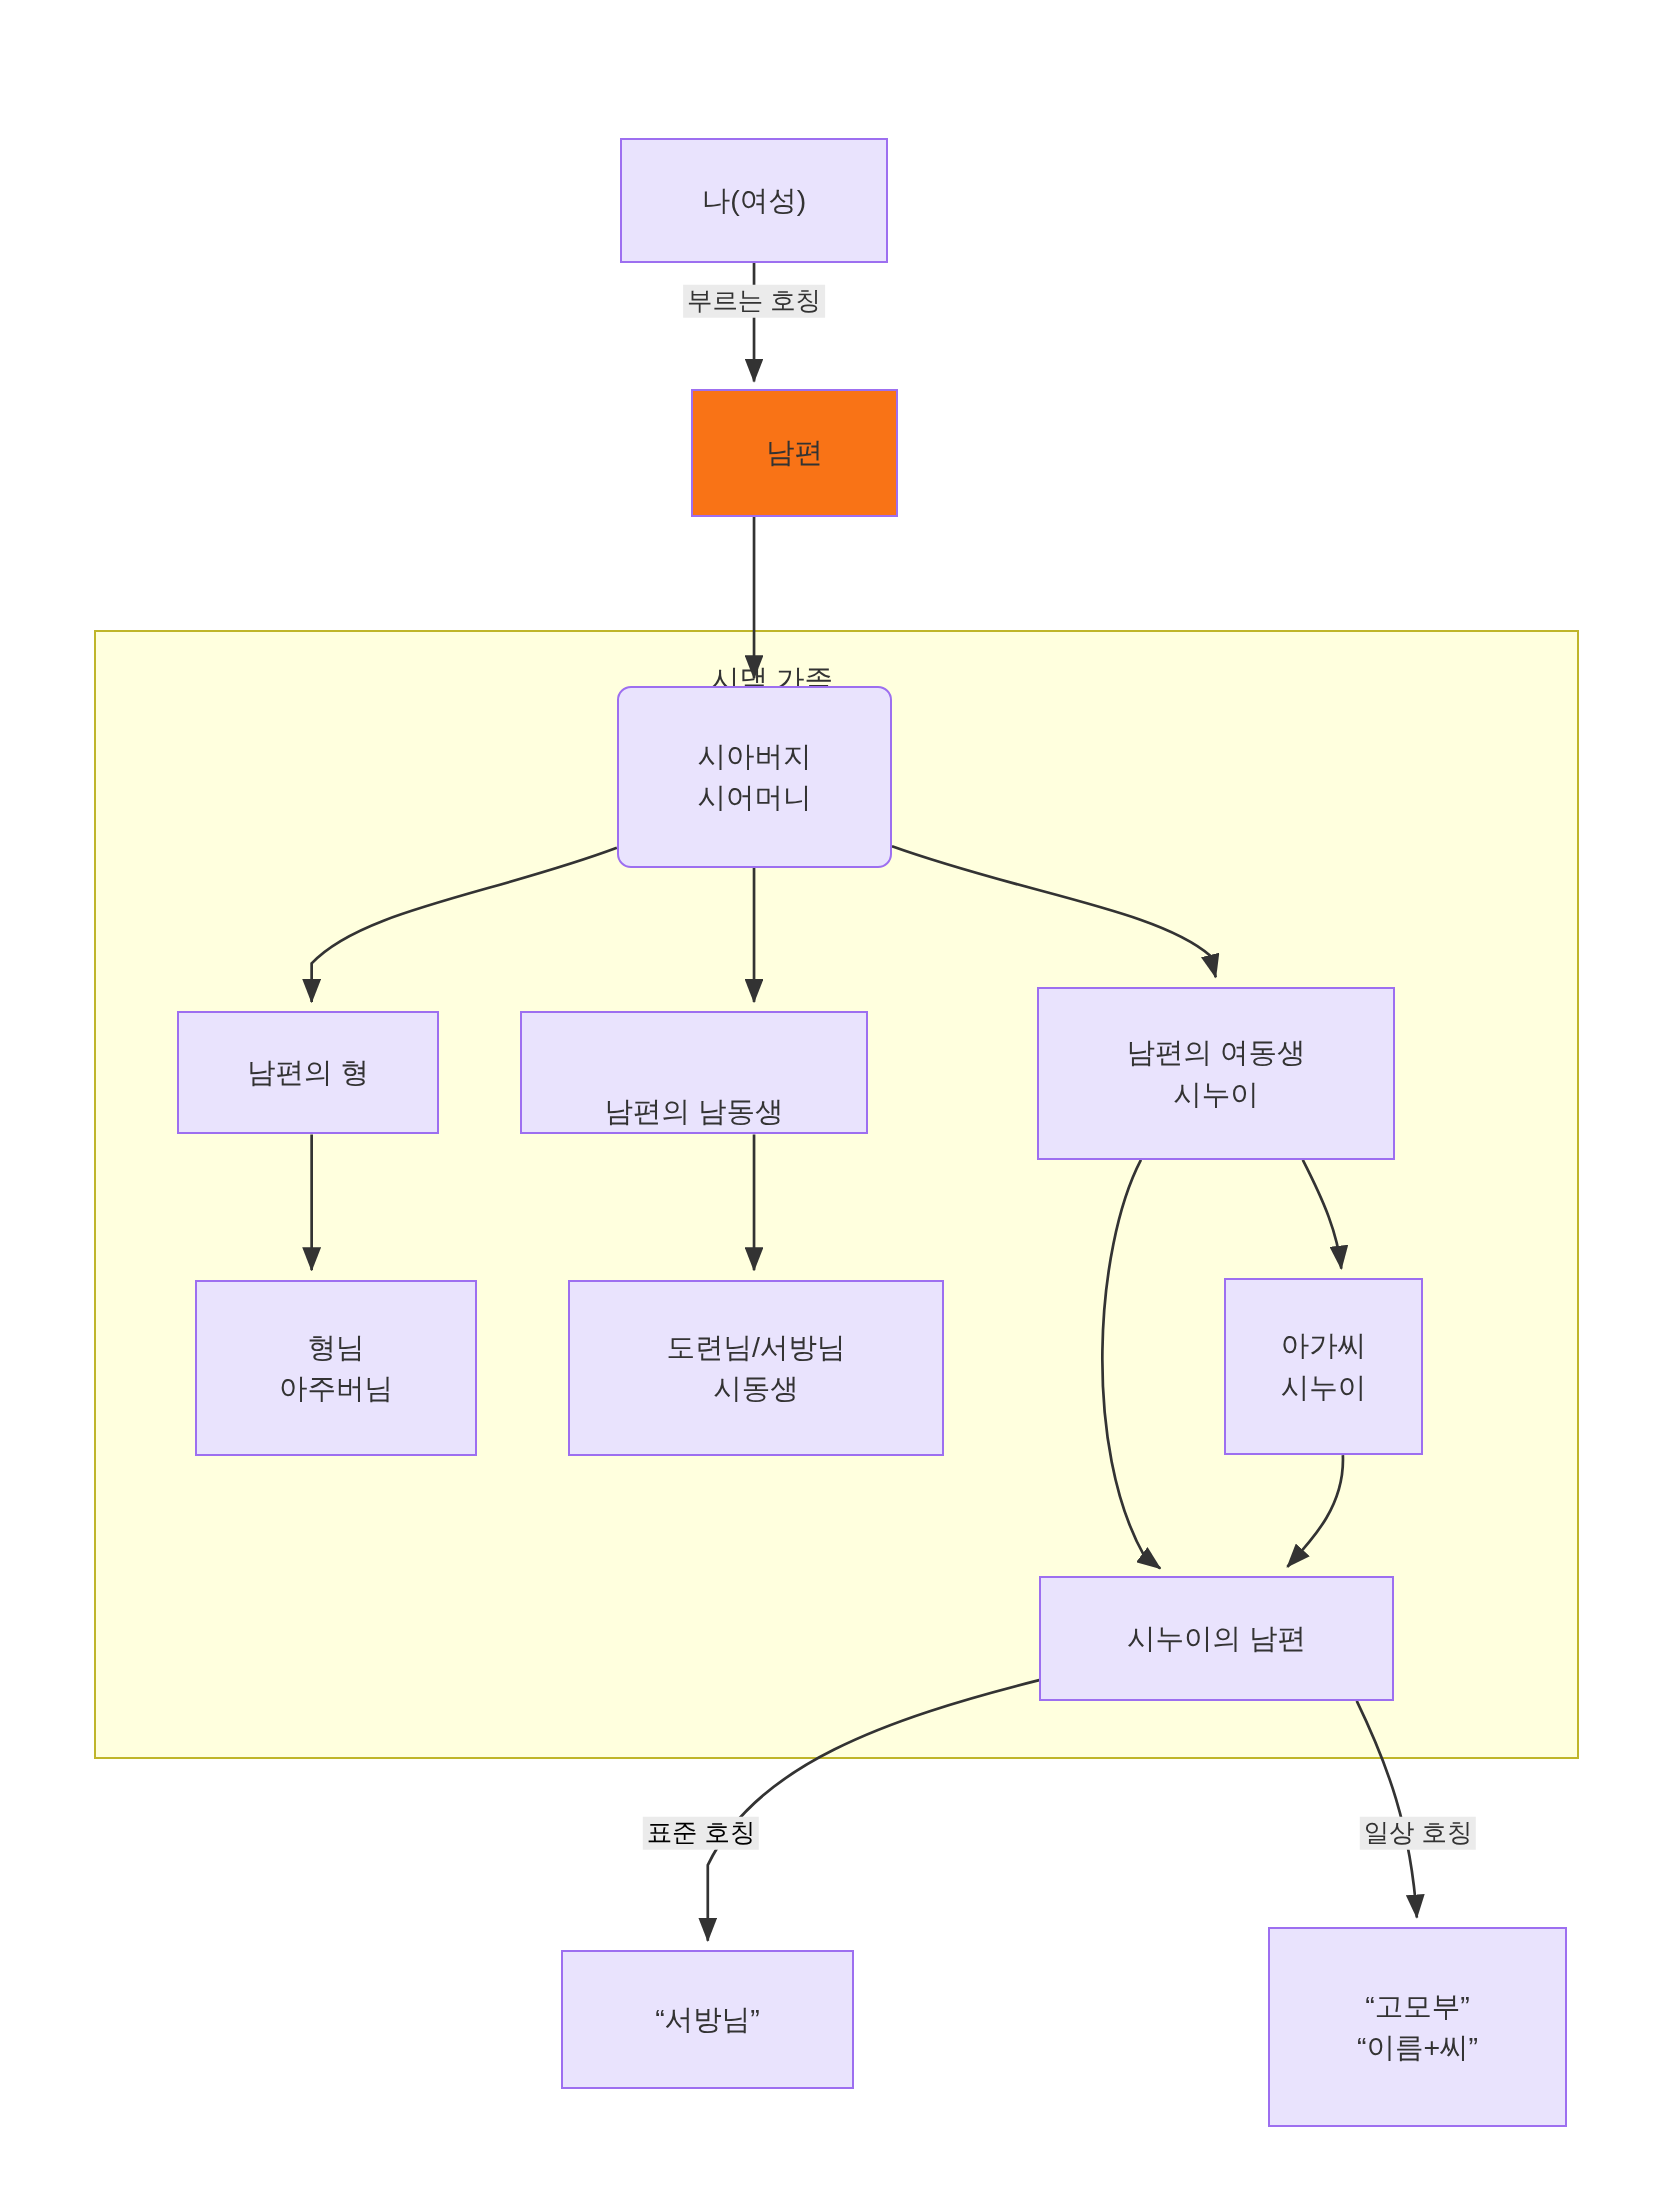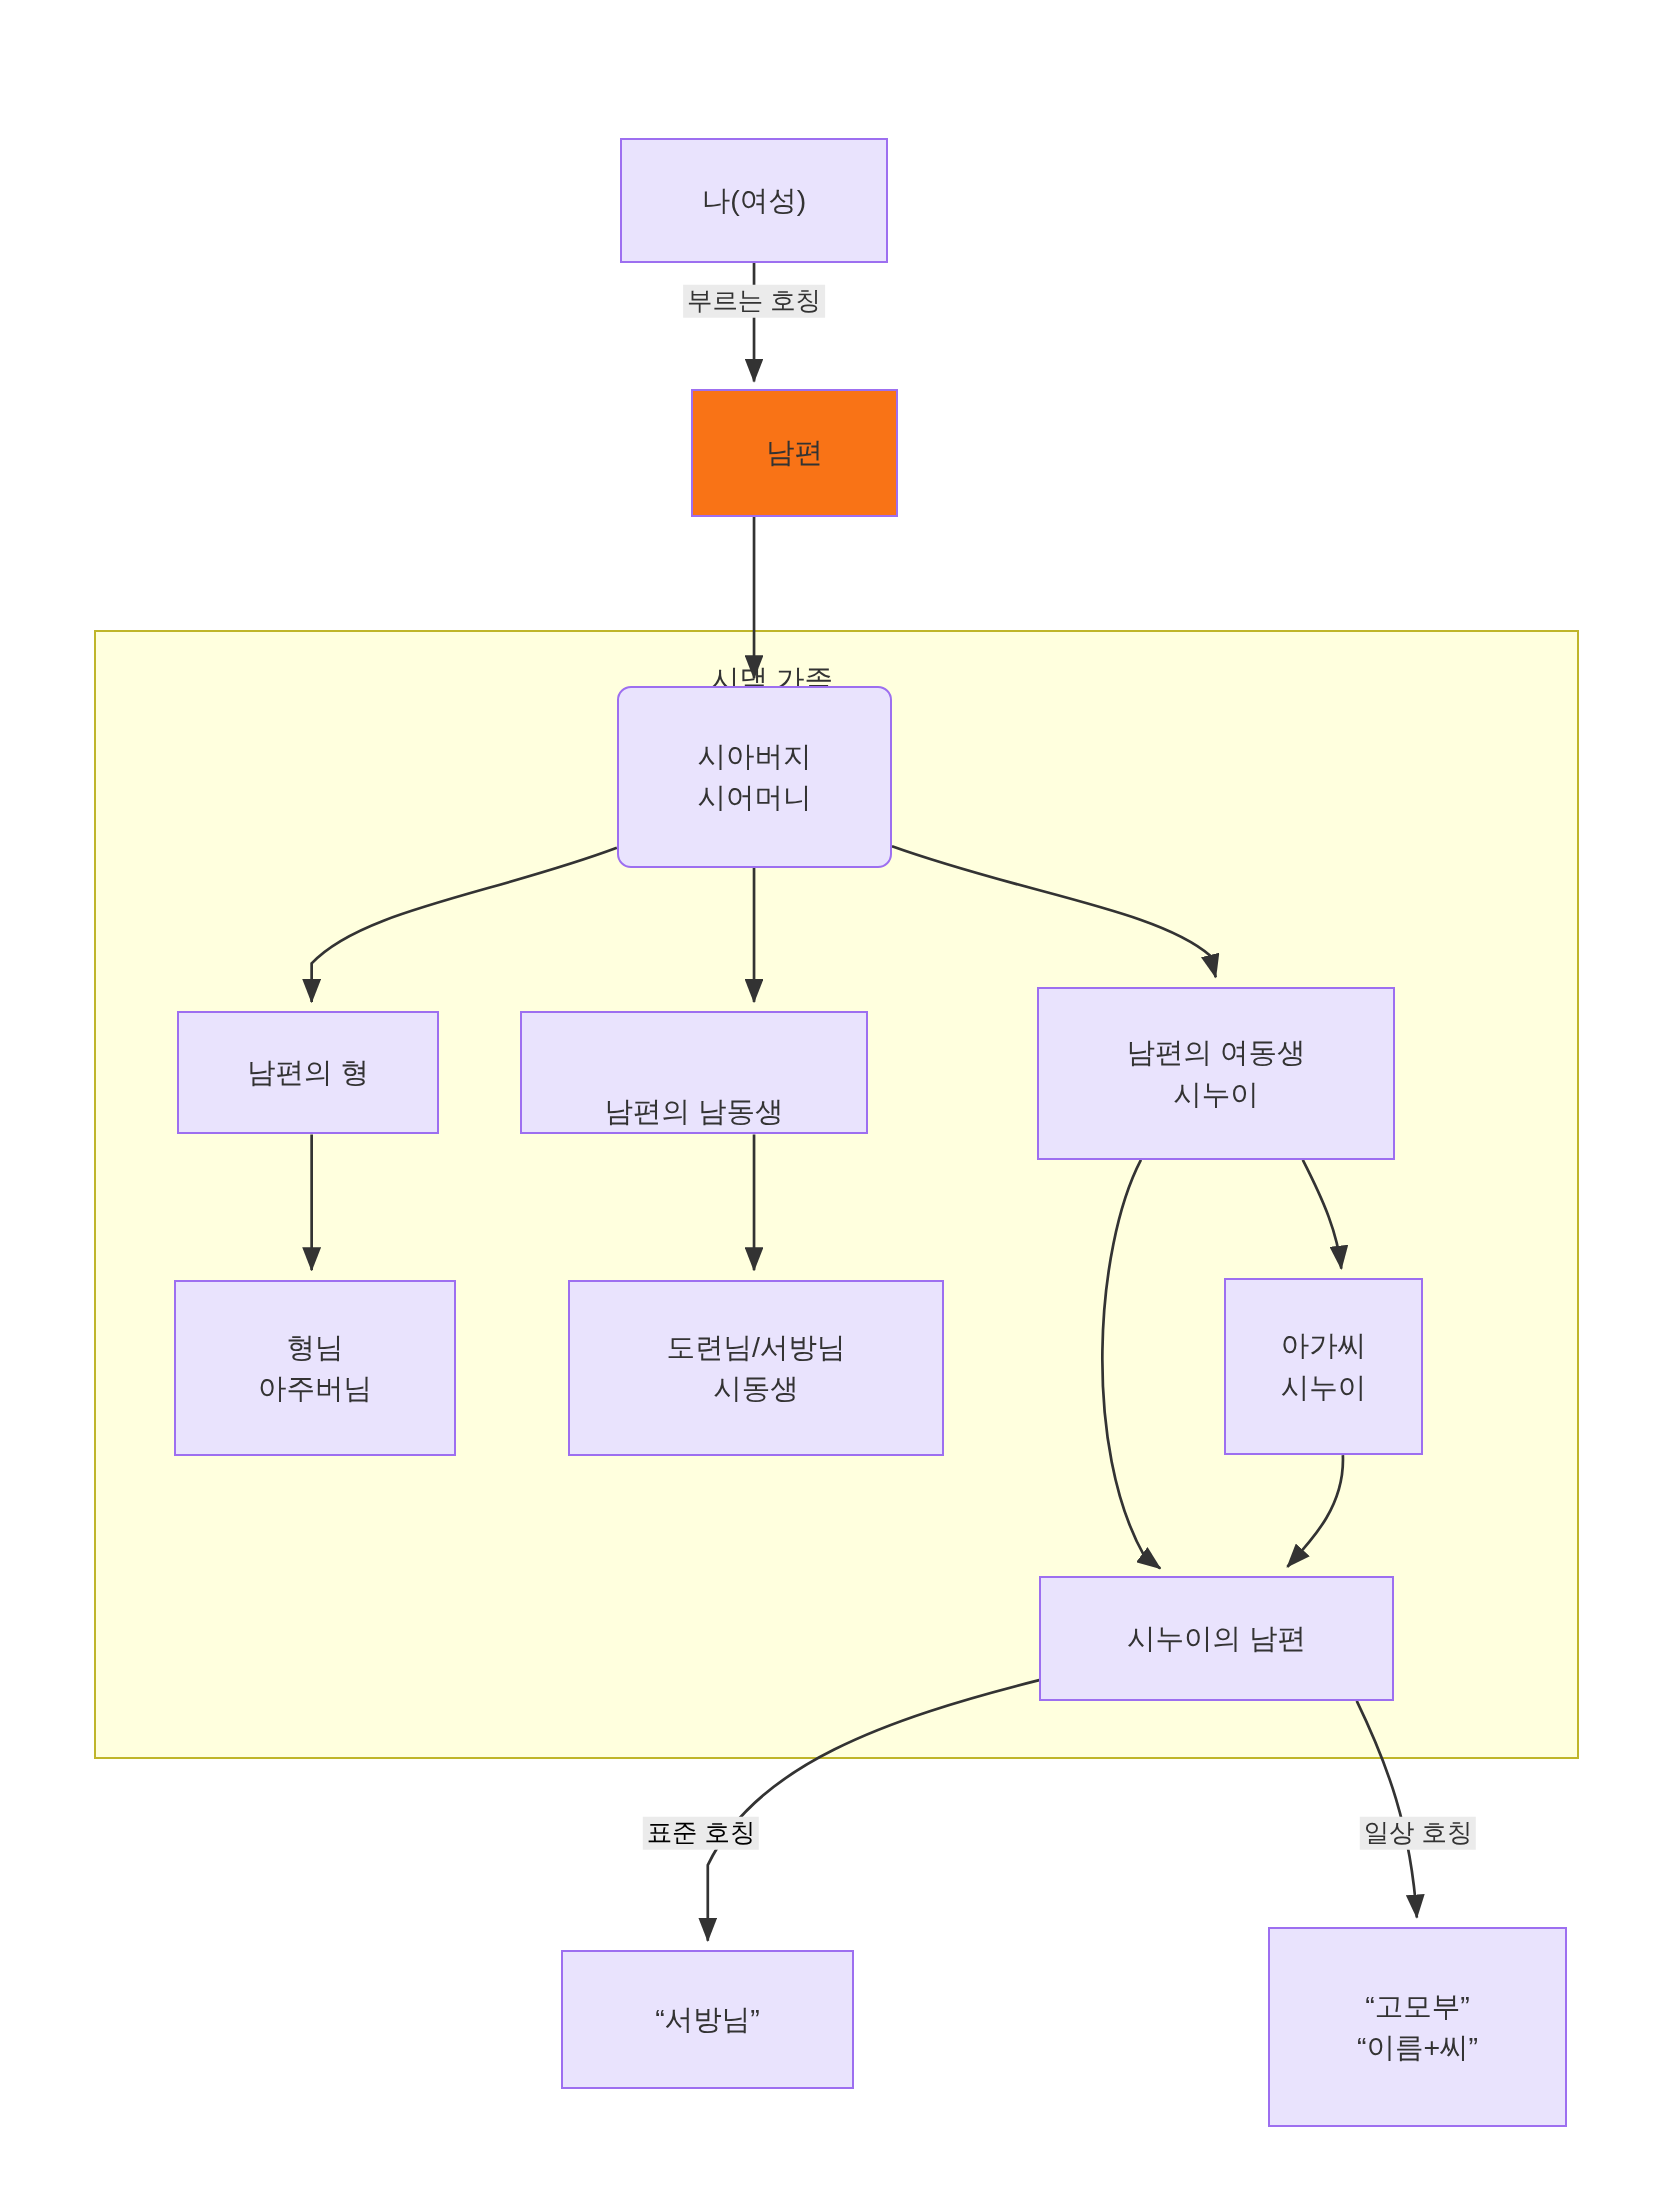--- a/index.html
+++ b/index.html
@@ -112,21 +112,21 @@
       <div class="node" style="left: 177px; top: 1011px; width: 262px; height: 123px; background: rgb(233, 227, 253); border-color: rgb(157, 111, 240); color: rgb(51, 51, 51);">
         <span class="line">남편의 형</span>
       </div>
       <div class="node" style="left: 520px; top: 1011px; width: 348px; height: 123px; background: rgb(233, 227, 253); border-color: rgb(157, 111, 240); color: rgb(51, 51, 51); justify-content: flex-end;">
         <span class="line">남편의 남동생</span>
       </div>
       <div class="node" style="left: 1037px; top: 987px; width: 358px; height: 173px; background: rgb(233, 227, 253); border-color: rgb(157, 111, 240); color: rgb(51, 51, 51);">
         <span class="line">남편의 여동생</span>
         <span class="line">시누이</span>
       </div>
-      <div class="node" style="left: 174px; top: 1280px; width: 282px; height: 176px; background: rgb(233, 227, 253); border-color: rgb(157, 111, 240); color: rgb(51, 51, 51);">
+      <div class="node" style="left: 195px; top: 1280px; width: 282px; height: 176px; background: rgb(233, 227, 253); border-color: rgb(157, 111, 240); color: rgb(51, 51, 51);">
         <span class="line">형님</span>
         <span class="line">아주버님</span>
       </div>
       <div class="node" style="left: 568px; top: 1280px; width: 376px; height: 176px; background: rgb(233, 227, 253); border-color: rgb(157, 111, 240); color: rgb(51, 51, 51);">
         <span class="line">도련님/서방님</span>
         <span class="line">시동생</span>
       </div>
       <div class="node" style="left: 1224px; top: 1278px; width: 199px; height: 177px; background: rgb(233, 227, 253); border-color: rgb(157, 111, 240); color: rgb(51, 51, 51);">
         <span class="line">아가씨</span>
         <span class="line">시누이</span>

